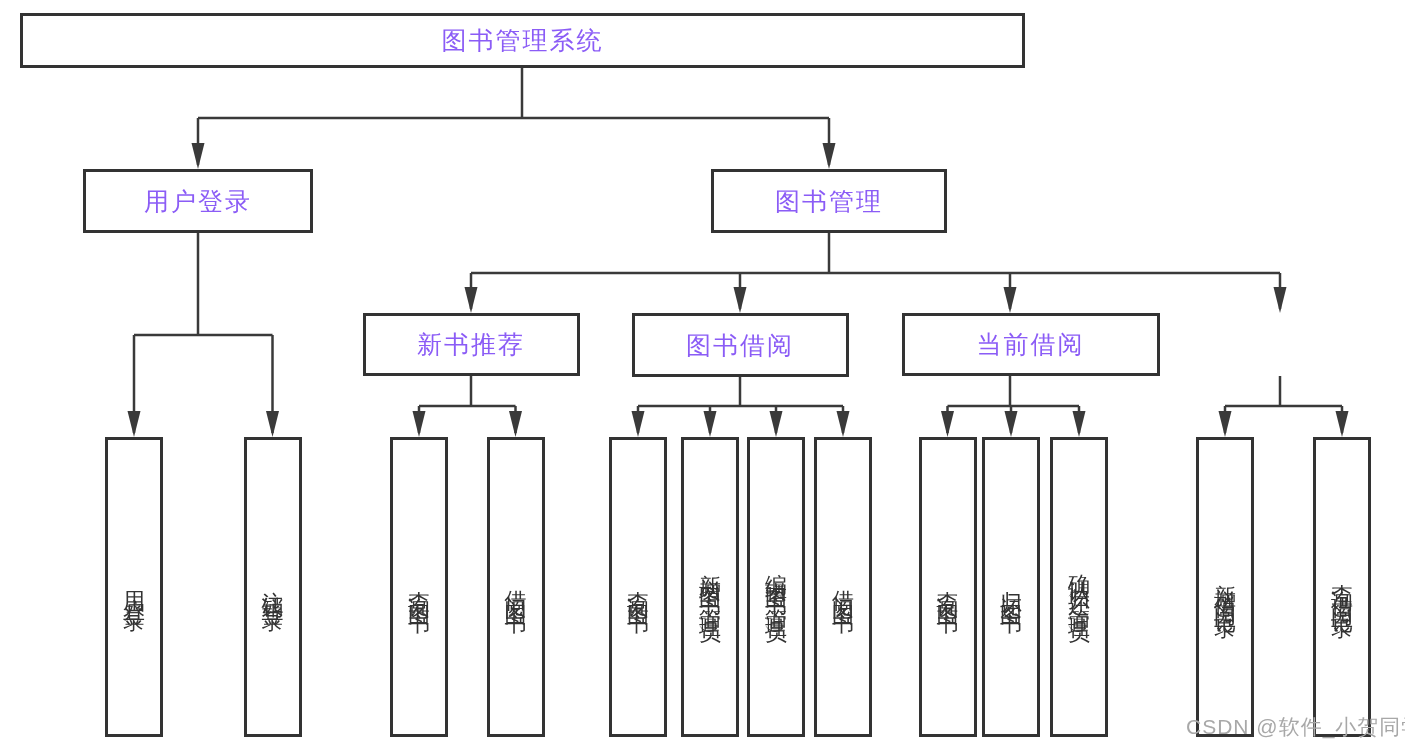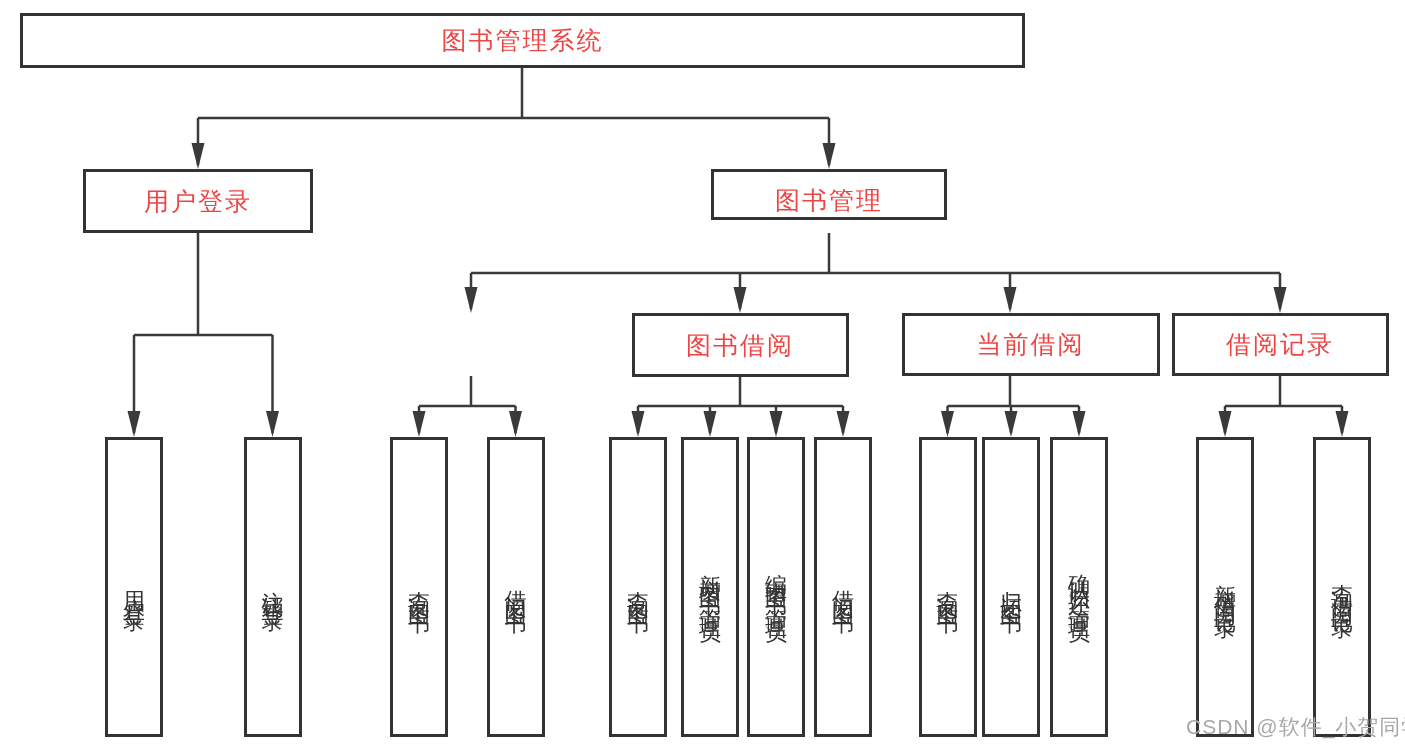--- a/index.html
+++ b/index.html
@@ -21,21 +21,21 @@
     border:3px solid #333333;
     box-sizing:border-box;
     display:flex;
     align-items:center;
     justify-content:center;
     z-index:2;
   }
   .hlabel{
     font-size:25px;
     letter-spacing:2px;
-    color:#ef4444;
+    color:#8b5cf6;
     white-space:nowrap;
   }
   .leaf{
     position:absolute;
     top:437px;
     width:58px;
     height:300px;
     background:#ffffff;
     border:3px solid #333333;
     box-sizing:border-box;
@@ -140,33 +140,33 @@
     </g>
   </svg>
 
   <div class="box" style="left:20px;top:13px;width:1005px;height:55px;">
     <span class="hlabel">图书管理系统</span>
   </div>
 
   <div class="box" style="left:83px;top:169px;width:230px;height:64px;">
     <span class="hlabel">用户登录</span>
   </div>
-  <div class="box" style="left:711px;top:169px;width:236px;height:51px;align-items:flex-end;">
+  <div class="box" style="left:711px;top:169px;width:236px;height:64px;">
     <span class="hlabel">图书管理</span>
   </div>
 
+  <div class="box" style="left:362.5px;top:313px;width:217px;height:63px;">
+    <span class="hlabel">新书推荐</span>
+  </div>
   <div class="box" style="left:631.5px;top:313px;width:217px;height:64px;">
     <span class="hlabel">图书借阅</span>
   </div>
   <div class="box" style="left:901.5px;top:313px;width:258px;height:63px;">
     <span class="hlabel">当前借阅</span>
   </div>
-  <div class="box" style="left:1171.5px;top:313px;width:217px;height:63px;">
-    <span class="hlabel">借阅记录</span>
-  </div>
 
   <div class="leaf" style="left:105px;">
       <span class="vtext">用户登录</span>
     </div>
   <div class="leaf" style="left:243.5px;">
       <span class="vtext">注销登录</span>
     </div>
   <div class="leaf" style="left:390px;">
       <span class="vtext">查询图书</span>
     </div>

